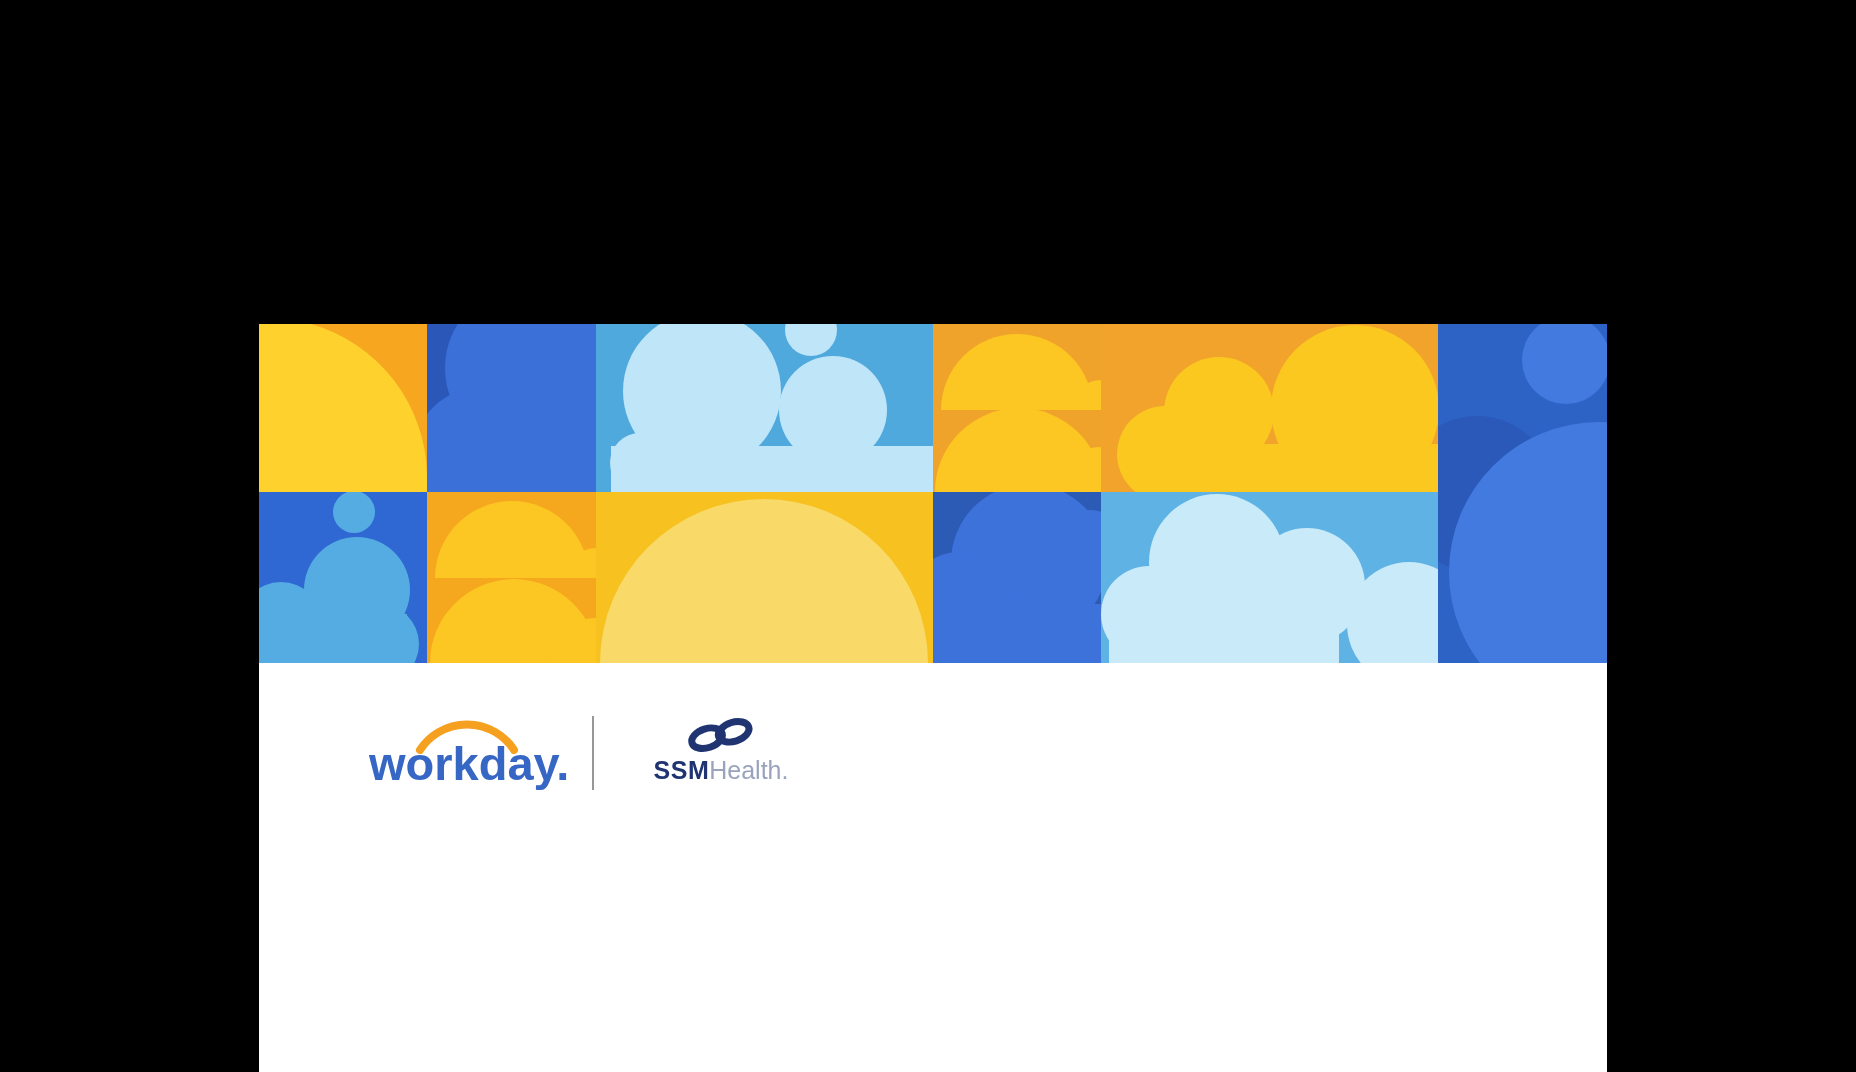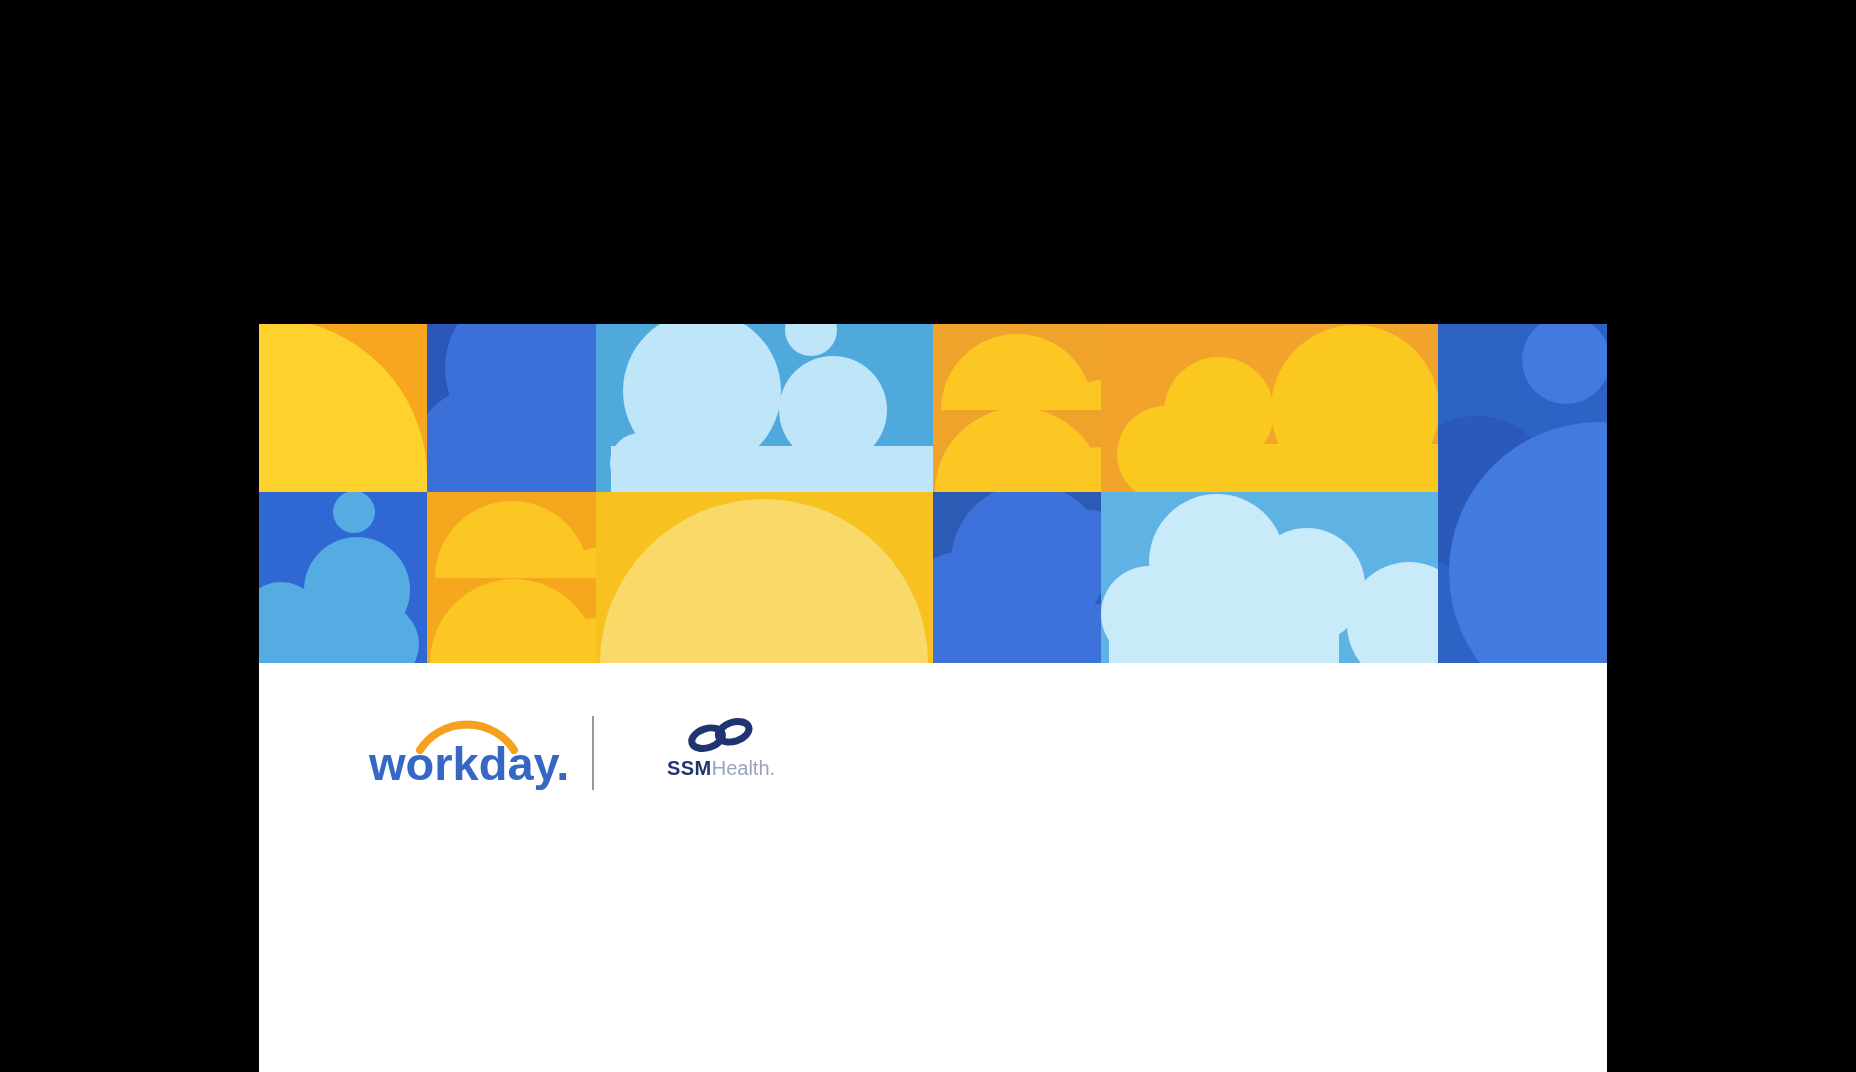--- a/index.html
+++ b/index.html
@@ -21,21 +21,21 @@
   .wd-text{
     position:absolute;left:0;top:26px;
     font-size:47px;font-weight:600;color:#3767C4;letter-spacing:0px;line-height:1;
     white-space:nowrap;
   }
   .logo-divider{
     position:absolute;left:314px;top:6px;width:2px;height:74px;background:#95979B;
   }
   .logo-ssm{position:absolute;left:368px;top:4px;width:150px;height:80px;text-align:center;}
   .ssm-swoosh{display:block;margin:0 auto;width:76px;height:42px;}
-  .ssm-text{margin-top:2px;font-size:20px;line-height:1;white-space:nowrap;}
+  .ssm-text{margin-top:2px;font-size:25px;line-height:1;white-space:nowrap;}
   .ssm-bold{font-weight:700;color:#1F3470;letter-spacing:0.5px;}
   .ssm-light{font-weight:400;color:#9AA3BD;}
   .title{
     position:absolute;left:92px;top:506px;width:1180px;
     font-size:50px;line-height:61px;font-weight:700;color:#0F0F0F;
     letter-spacing:-0.3px;margin:0;
   }
   .title span{display:block;}
 </style>
 </head>

